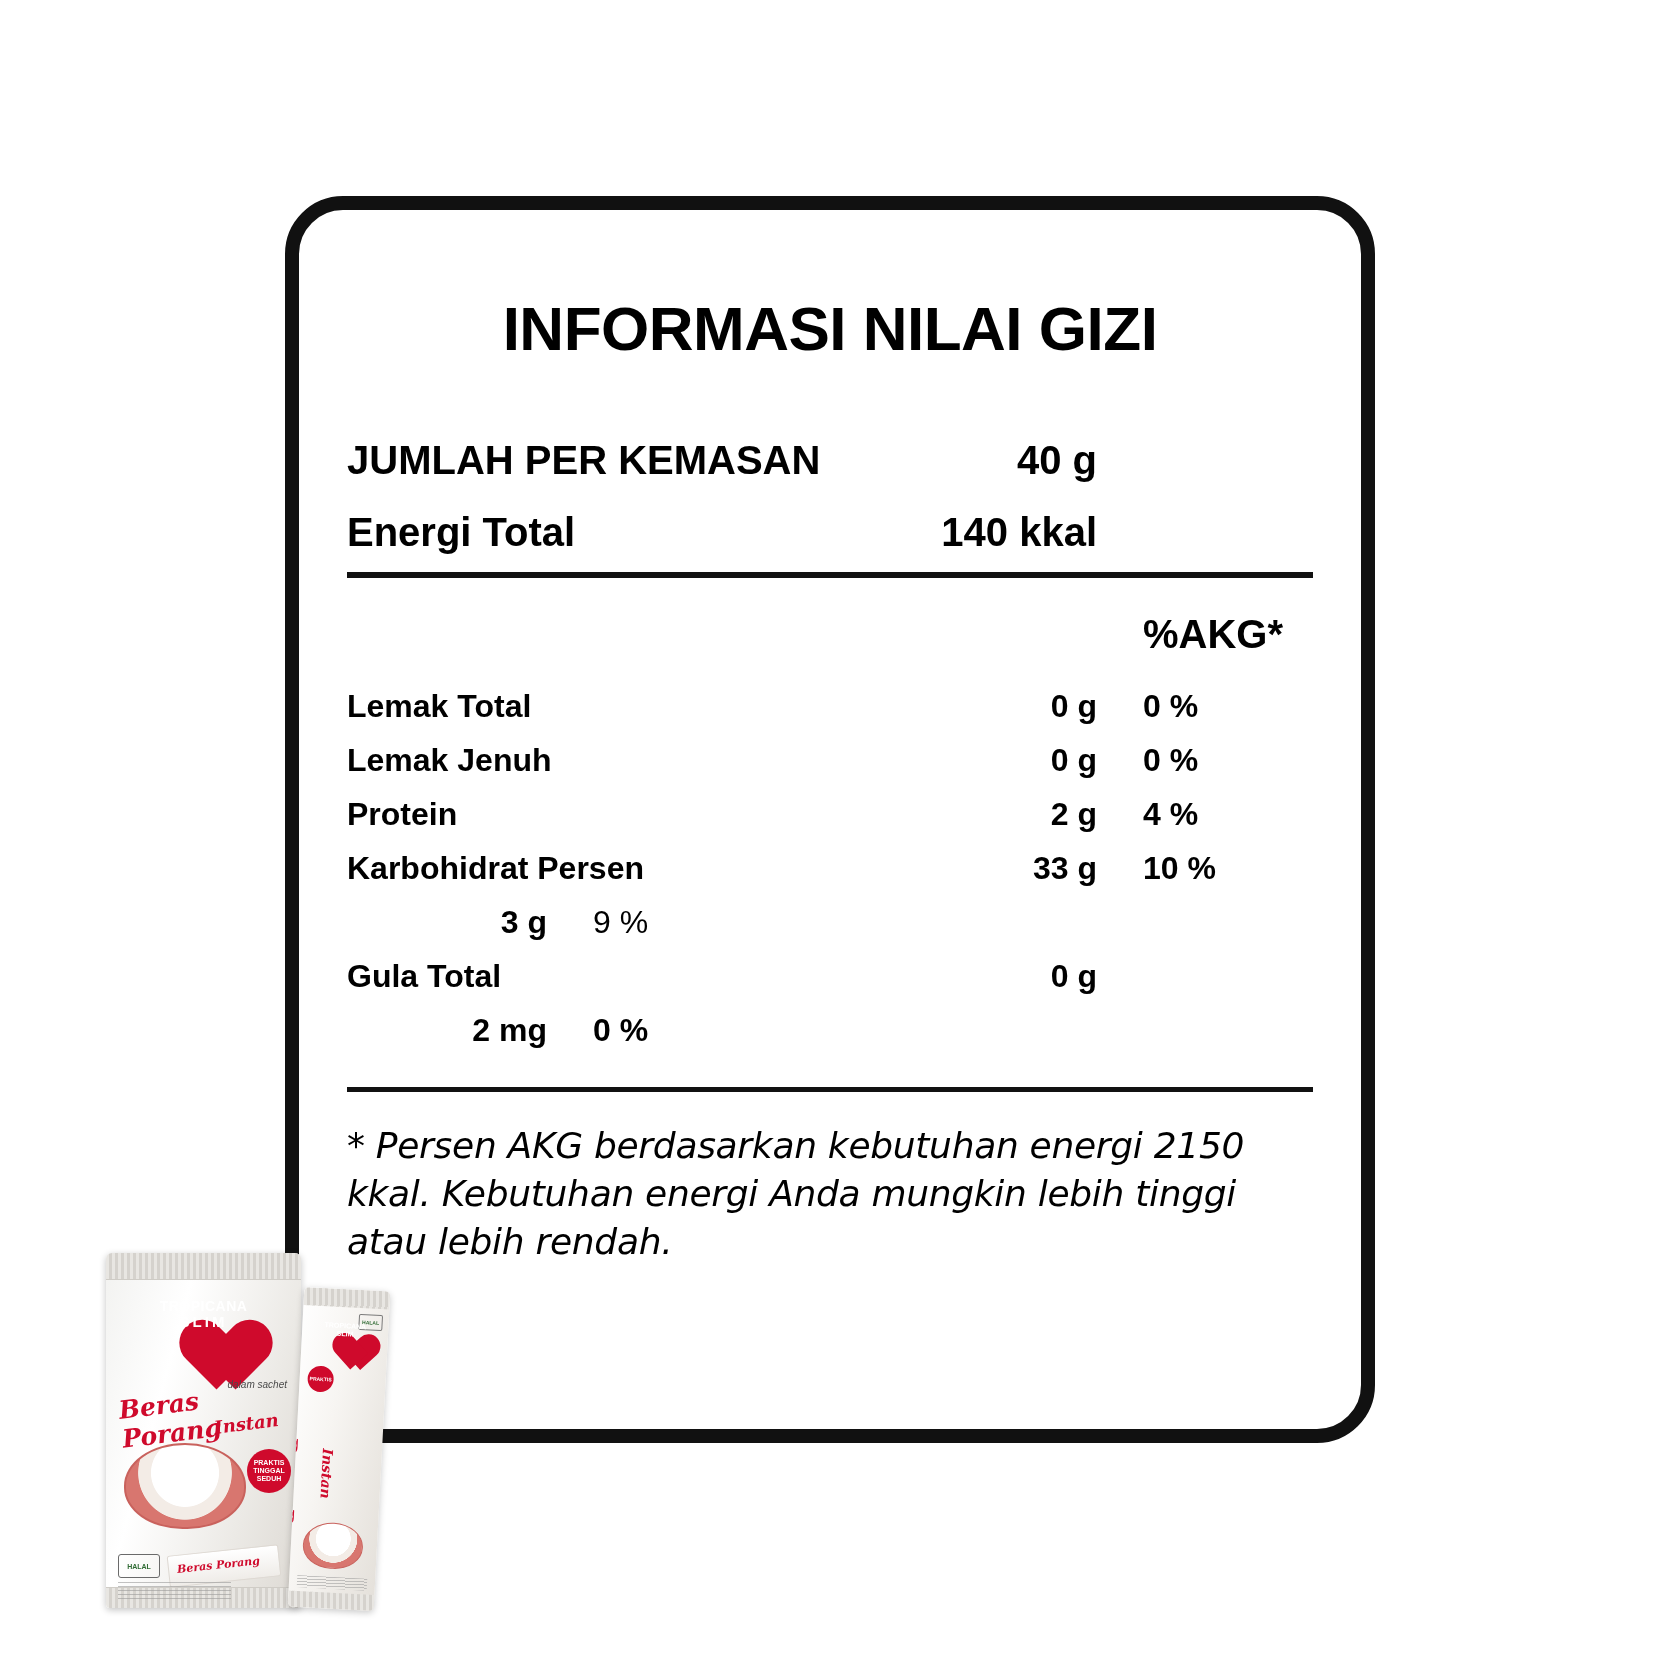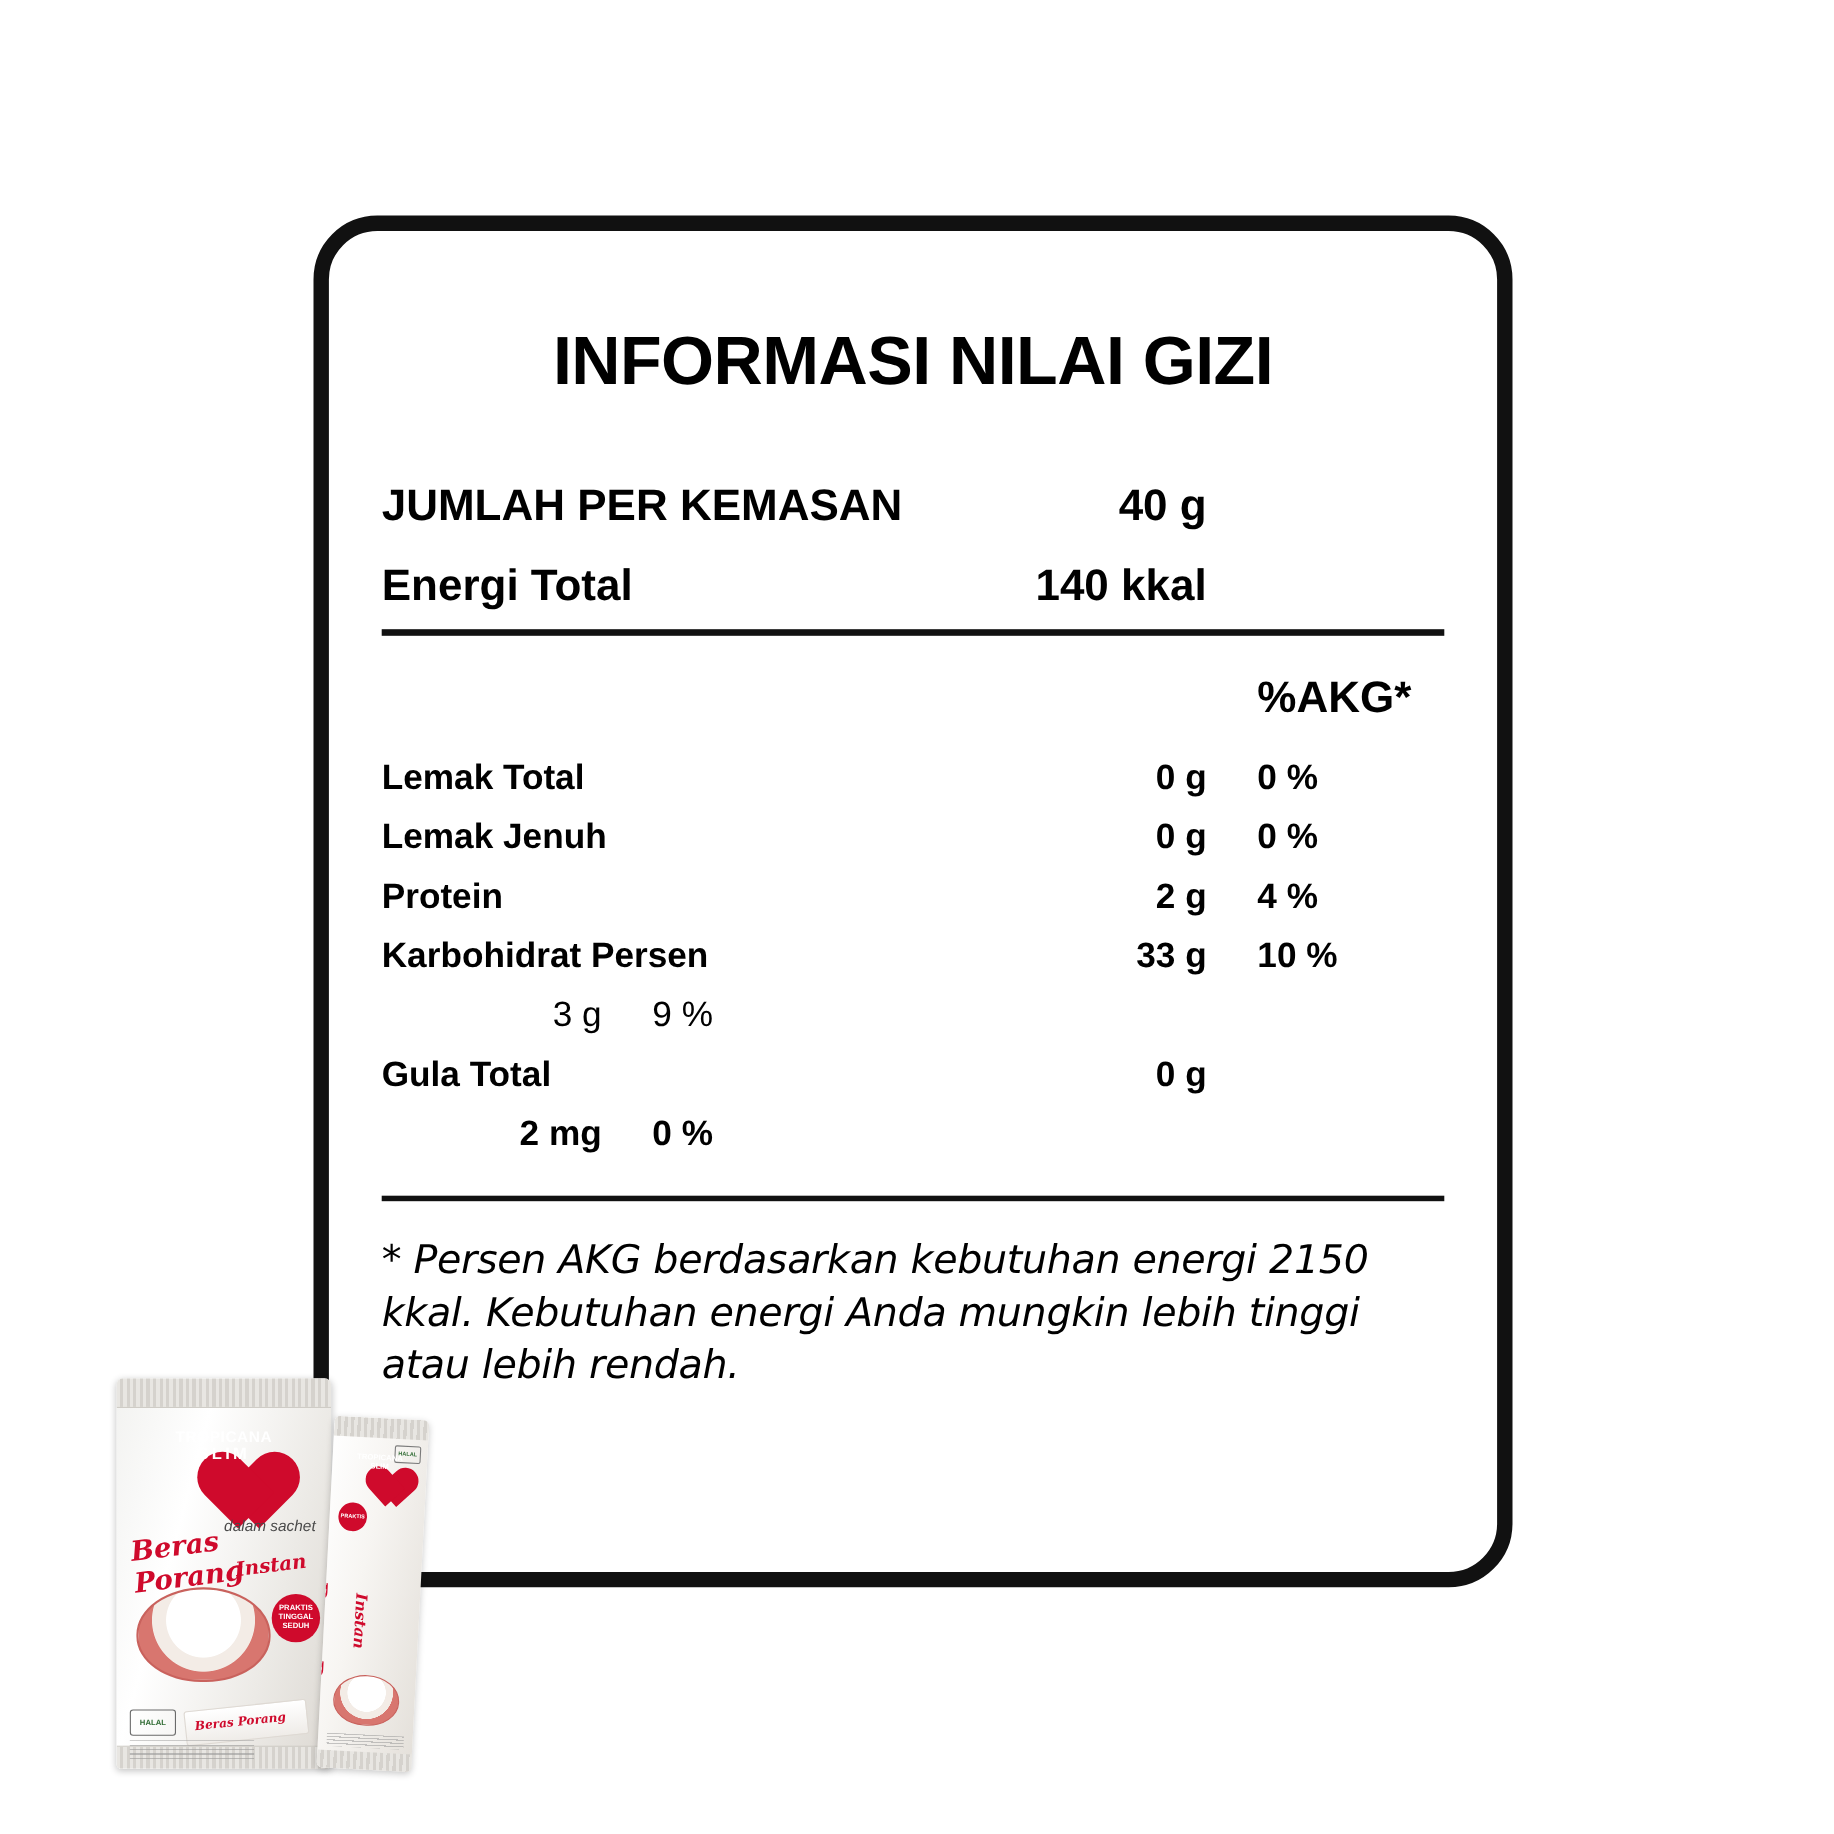--- a/index.html
+++ b/index.html
@@ -105,21 +105,21 @@
     font-size: 32px;
     font-weight: 700;
     line-height: 1;
     padding: 11px 0;
   }
   .nrow.sub {
     font-weight: 400;
     padding-left: 0;
   }
   .nrow.sub .label { padding-left: 76px; }
-  .nrow.sub .amount { font-weight: 400; }
+  .nrow.sub .amount { font-weight: 700; }
   .nrow.sub .pct { font-weight: 400; }
 
   .nrow .label { flex: 1 1 auto; }
   .nrow .amount {
     width: 200px;
     text-align: right;
     padding-right: 8px;
   }
   .nrow .pct {
     width: 170px;
@@ -209,21 +209,21 @@
     font-style: italic;
     font-weight: 700;
     transform: rotate(-7deg);
     font-family: "DejaVu Serif", serif;
   }
   .sachet-note {
     position: absolute;
     right: 14px;
     top: 126px;
     color: #4a4a4a;
-    font-size: 14px;
+    font-size: 10px;
     font-style: italic;
     text-align: center;
   }
   .instan {
     position: absolute;
     right: 22px;
     top: 160px;
     color: #cf0a2c;
     font-size: 18px;
     font-style: italic;

